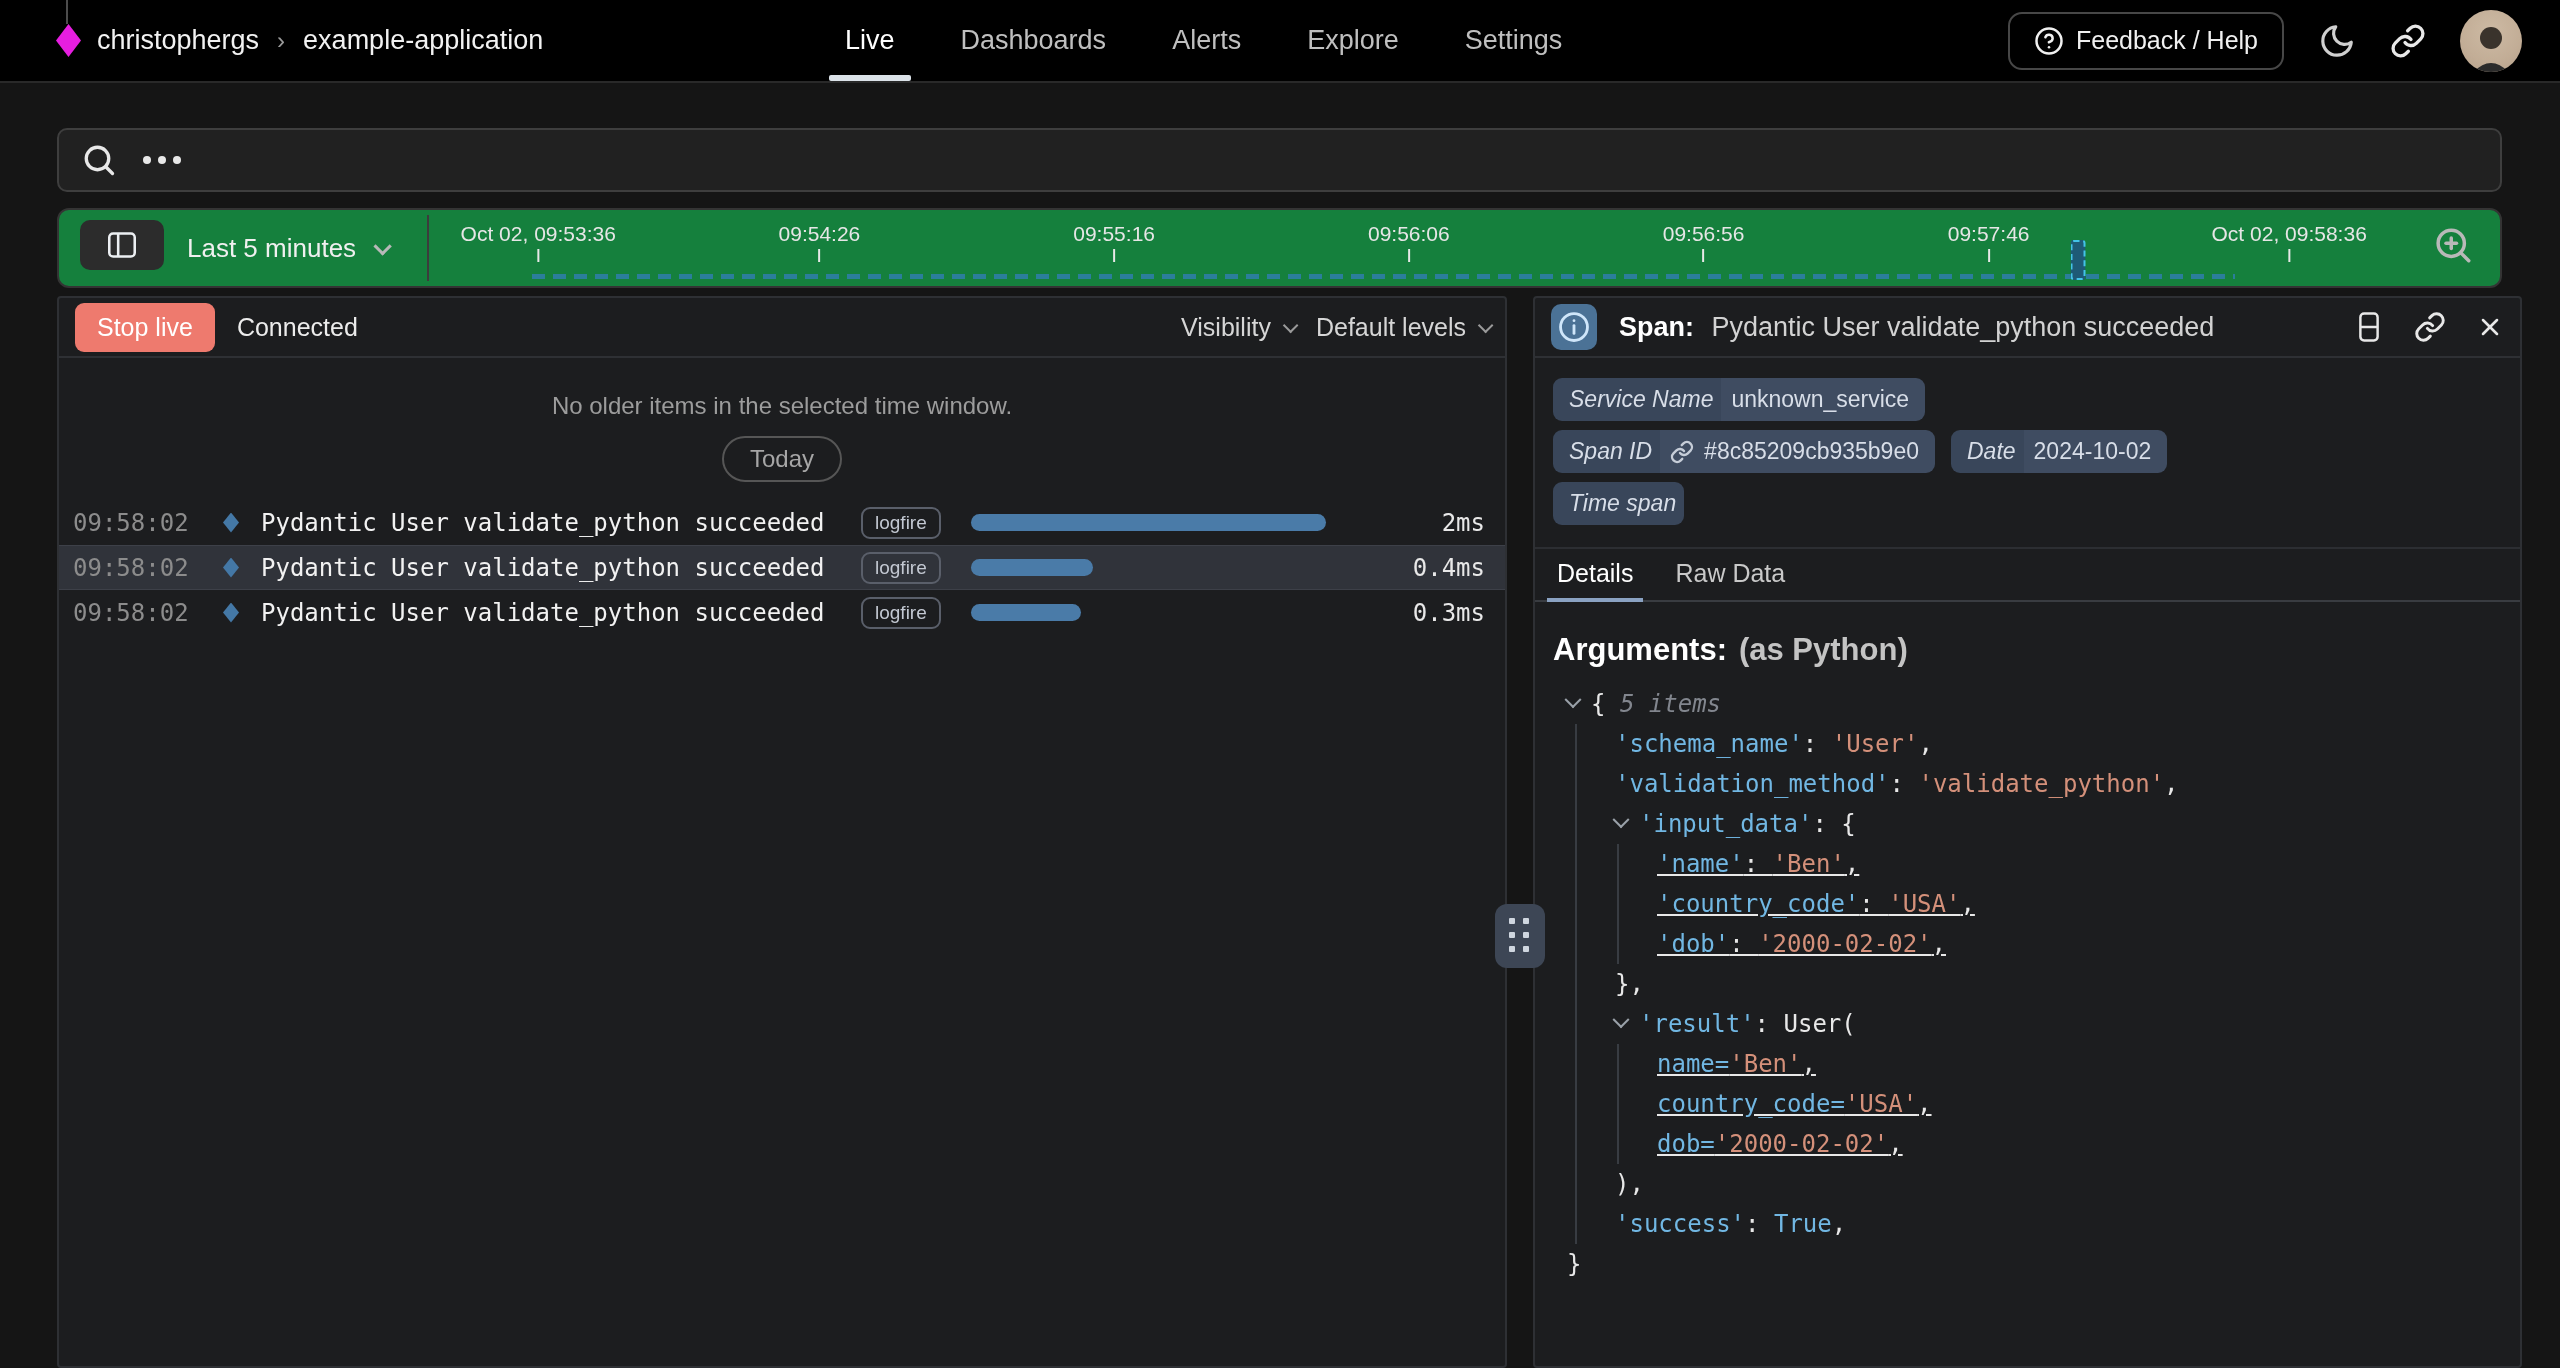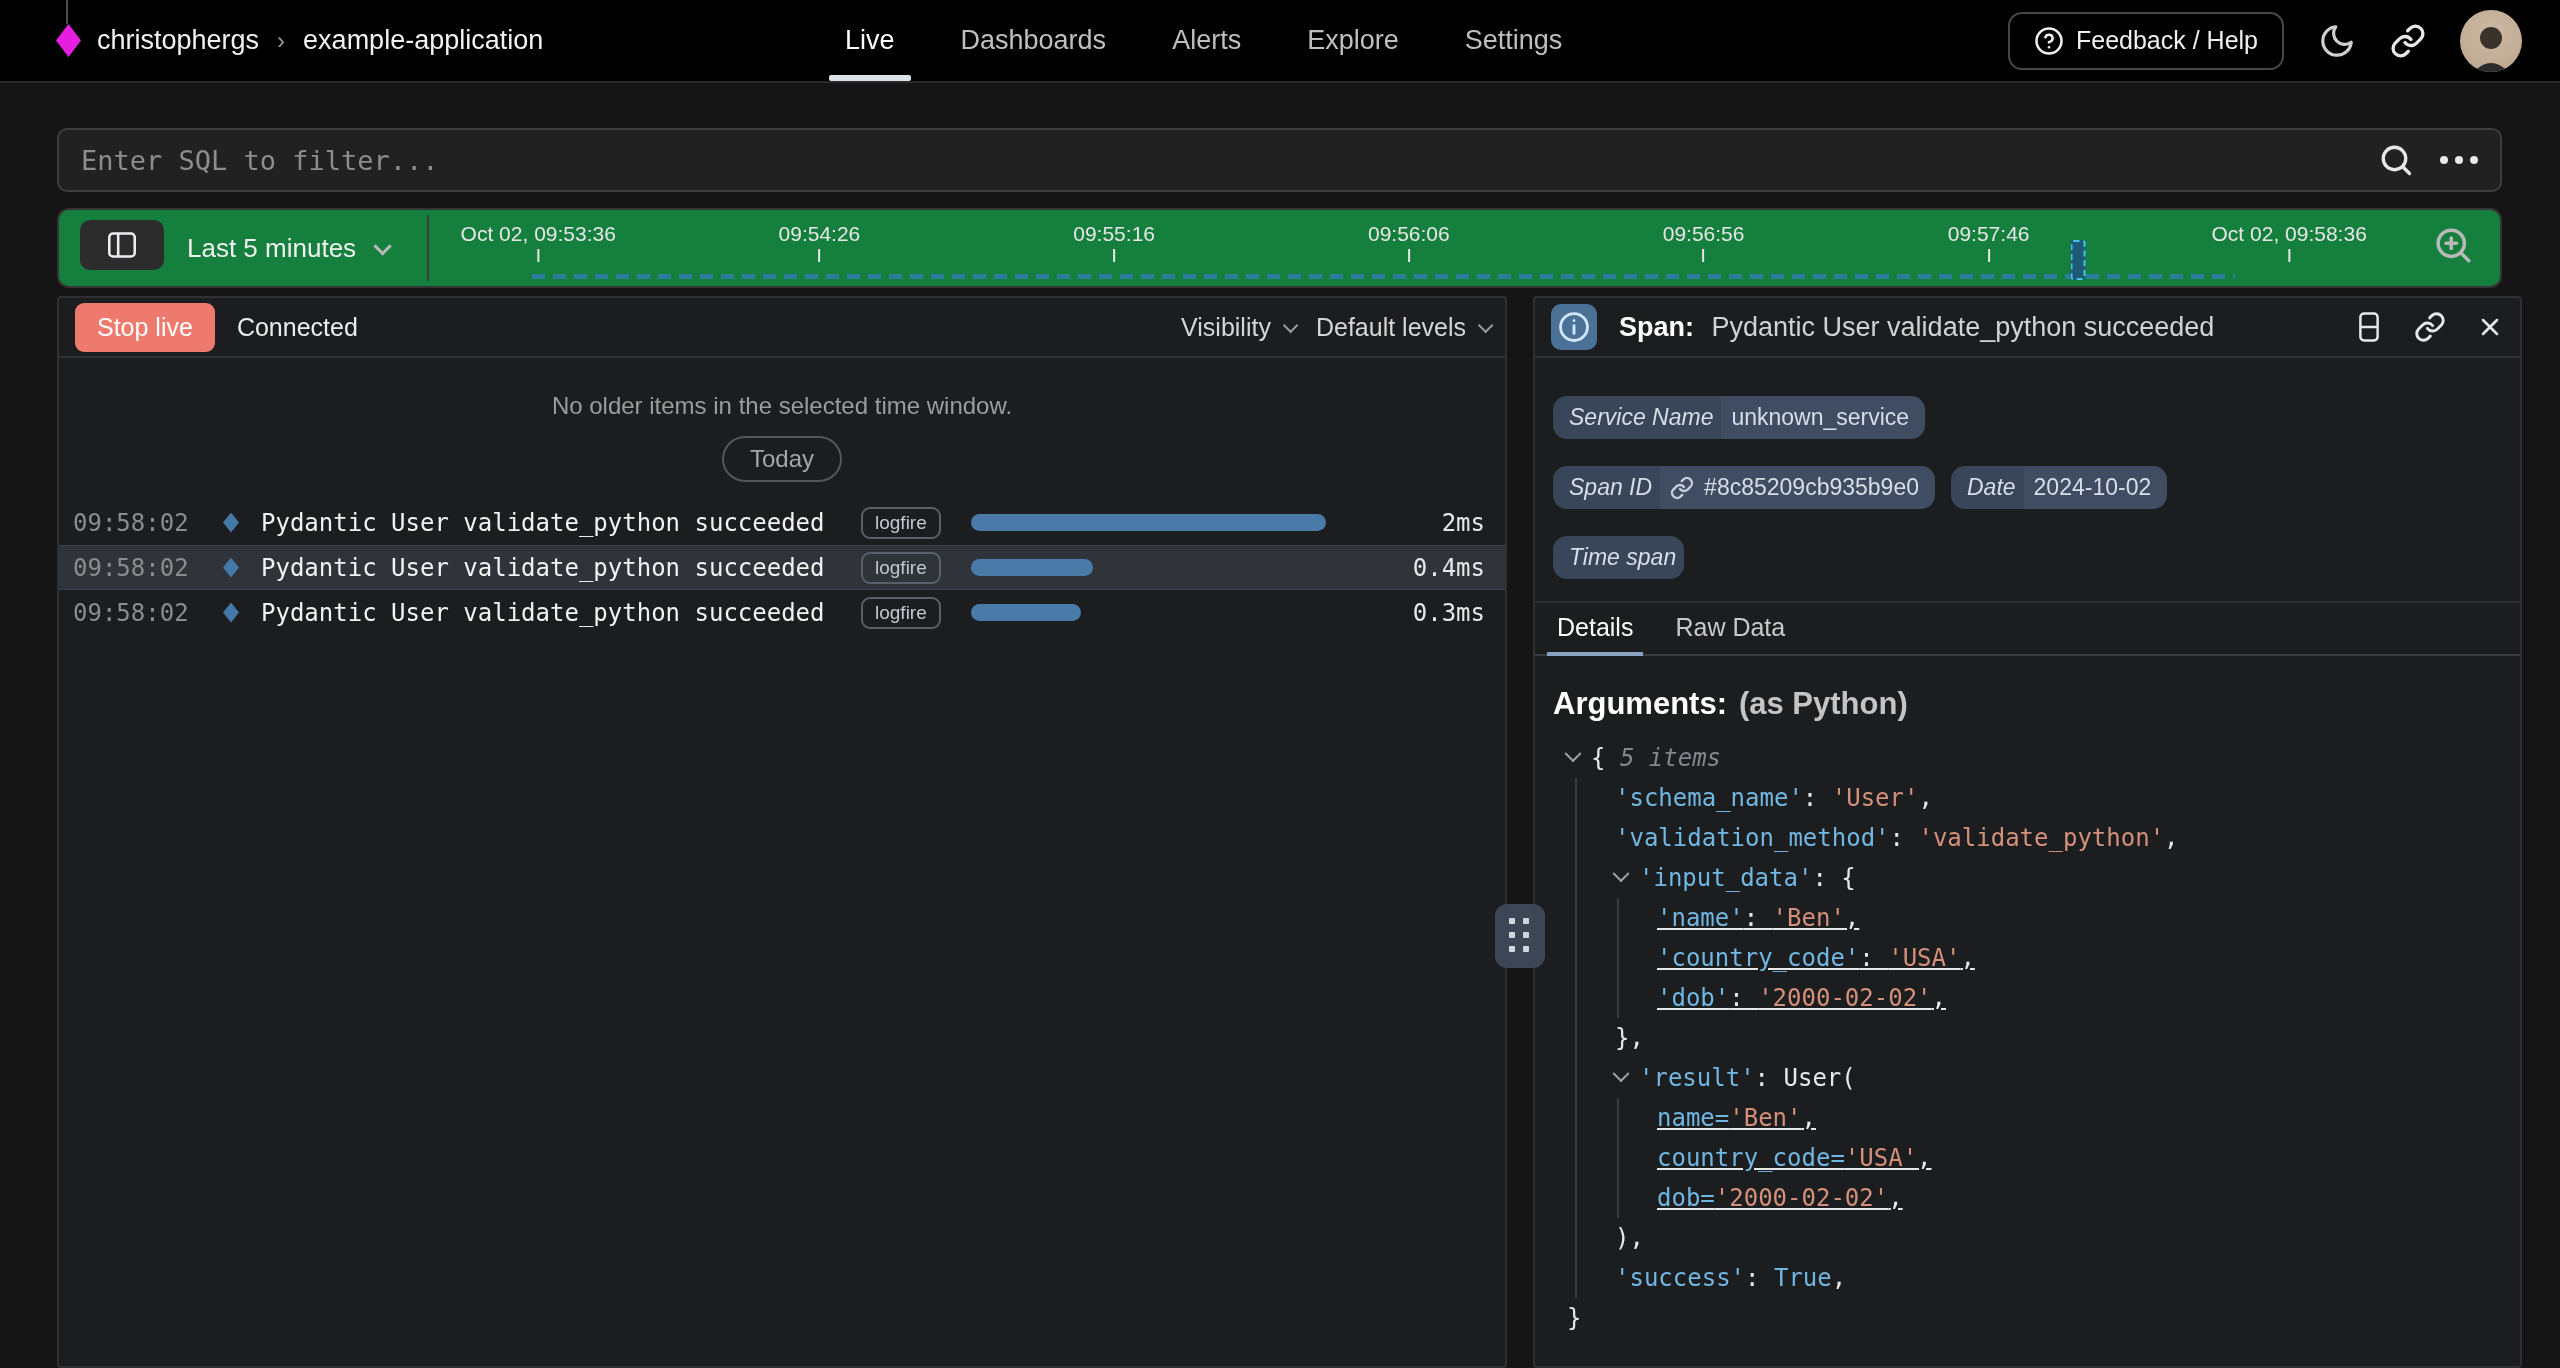--- a/index.html
+++ b/index.html
@@ -81,21 +81,21 @@
   .info-sq { width:46px; height:46px; border-radius:10px; background:#4b7296; display:flex; align-items:center; justify-content:center; flex:0 0 auto; }
   .span-title-wrap { flex:1; font-size:27px; white-space:nowrap; overflow:hidden; }
   .span-kind { font-weight:bold; color:#ffffff; }
   .span-title { color:#d2d2d2; margin-left:10px; }
   .sp-icons { display:flex; align-items:center; gap:30px; }
   .sp-icons .icon { cursor:pointer; }
 
   .sp-body { flex:1; overflow:hidden; padding:0 0 0 18px; }
   .badges { margin-top:20px; display:flex; flex-direction:column; gap:9px; }
   .badge-row { display:flex; gap:16px; }
-  .badge { display:inline-flex; align-items:flex-end; border-radius:14px; overflow:hidden; font-size:23px;margin-top:18px; }
+  .badge { display:inline-flex; align-items:flex-end; border-radius:9px; overflow:hidden; font-size:23px; }
   .badge .b-label { background:#39465a; color:#d8dee8; font-style:italic; padding:8px 8px 8px 16px; display:flex; align-items:center; }
   .badge .b-value { background:#3f4c61; color:#d8dee8; padding:8px 16px 8px 10px; display:flex; align-items:center; gap:10px; }
   .badge .b-value .icon { flex:0 0 auto; }
 
   .sp-tabs { margin-top:22px; margin-left:-18px; padding-left:18px; border-top:2px solid #2c2e32; border-bottom:2px solid #393c41; display:flex; gap:34px; }
   .sp-tab { position:relative; font-size:25px; color:#c9c9c9; padding:10px 4px 12px; cursor:pointer; }
   .sp-tab.active { color:#ffffff; }
   .sp-tab.active::after { content:""; position:absolute; left:-6px; right:-6px; bottom:-2px; height:4px; background:#8aa2c2; }
 
   .args-heading { margin-top:30px; font-size:31px; font-weight:bold; color:#ffffff; }
@@ -159,21 +159,20 @@
       <span class="avatar">
         <svg width="62" height="62" viewBox="0 0 62 62">
           <circle cx="31" cy="24" r="11" fill="#3a332c"></circle>
           <path d="M10 62 Q31 36 52 62 Z" fill="#2b2b2b"></path>
         </svg>
       </span>
     </div>
   </header>
 
   <div class="filterbar">
-    <input class="filter-input" type="text" placeholder="Enter SQL to filter..." style="">
     <span class="icon">
       <svg width="36" height="36" viewBox="0 0 24 24" fill="none" stroke="#e8e8e8" stroke-width="2.2" stroke-linecap="round">
         <circle cx="11" cy="11" r="7.5"></circle>
           <line x1="21" y1="21" x2="16.5" y2="16.5"></line>
       </svg>
     </span>
     <span class="dots">
         <i></i>
         <i></i>
         <i></i>

